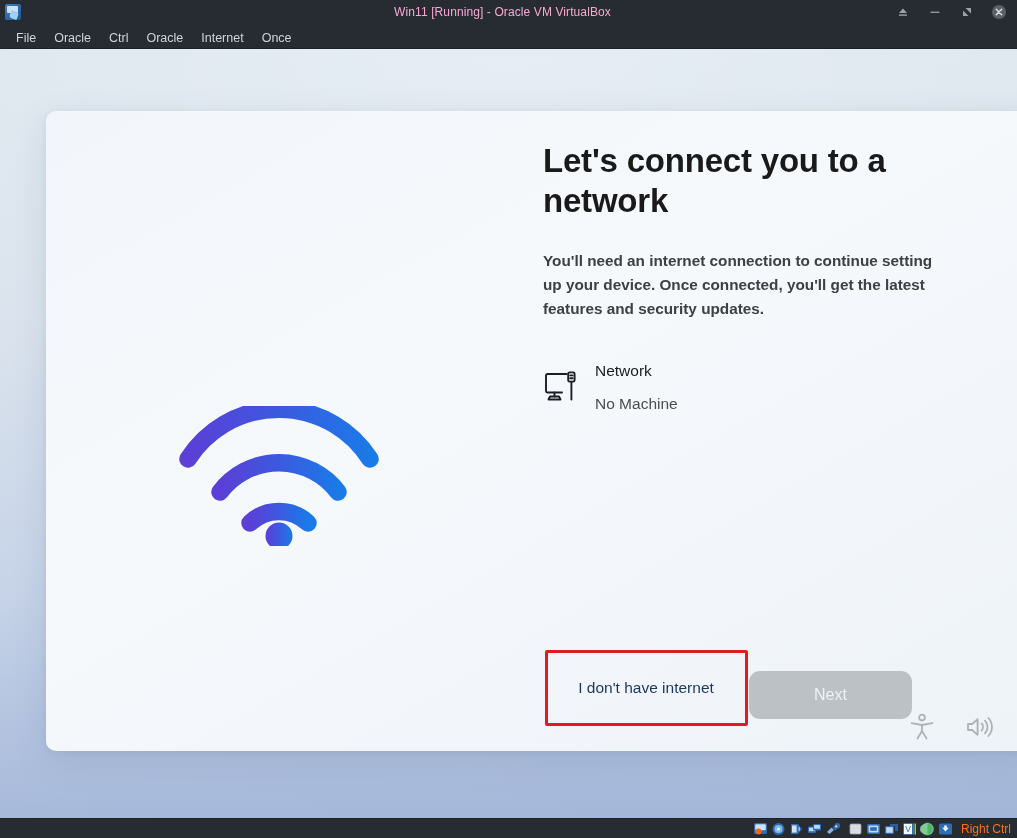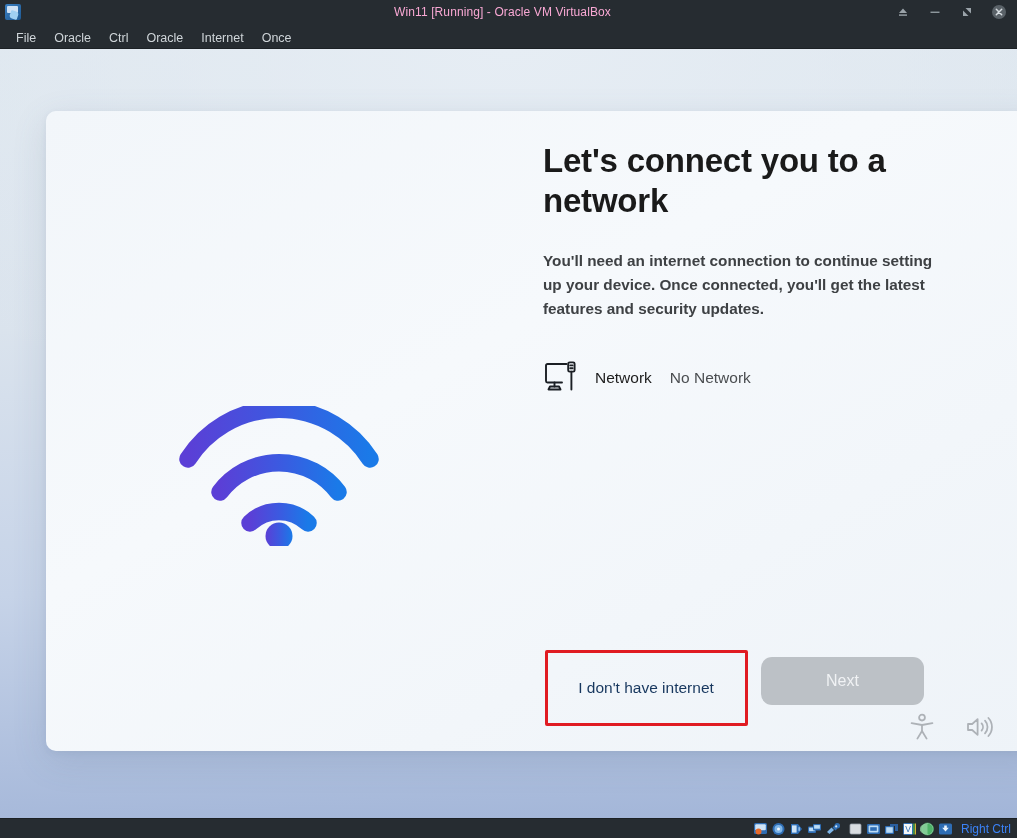--- a/index.html
+++ b/index.html
@@ -113,29 +113,29 @@
     font-size: 15.3px; color: #3e4144; line-height: 1.58;
     max-width: 392px; font-weight: 700;
   }
 
   .net-row {
     display: flex; align-items: center; gap: 14px;
     margin-top: 39px;
   }
   .net-icon { width: 38px; height: 36px; flex: 0 0 38px; }
   .net-icon svg { display: block; }
-  .net-labels { display: flex; flex-direction: row; gap: 18px; }
+  .net-labels { display: flex; flex-direction: column; gap: 11px; }
   .net-name { font-size: 15.5px; color: #1c1c1c; line-height: 1.45; }
   .net-status { font-size: 15.5px; color: #4a4d50; line-height: 1.45; }
 
   
   .oobe-actions {
     position: absolute;
     left: 505px; bottom: 32px;
-    display: flex; align-items: flex-start; gap: 20px;
+    display: flex; align-items: flex-end; gap: 8px;
   }
   .btn-link-wrap {
     position: relative;
     padding: 0;
   }
   .btn-link {
     width: 190px; height: 62px;
     display: flex; align-items: center; justify-content: center;
     font-size: 15.5px; color: #17375e;
     background: transparent; border: none;
@@ -174,21 +174,21 @@
     display: flex; align-items: center; justify-content: flex-end;
     padding-right: 6px; gap: 2px;
     border-top: 1px solid #1c2125;
   }
   .sb-icon {
     width: 16px; height: 15px;
     display: flex; align-items: center; justify-content: center;
   }
   .sb-icon svg { display: block; }
   .sb-host-key {
-    font-size: 12px; color: #3b82f6; margin-left: 5px; white-space: nowrap;
+    font-size: 12px; color: #f97316; margin-left: 5px; white-space: nowrap;
   }
   .sb-sep { width: 3px; }
 </style>
 </head>
 <body>
 
 <div class="vbox-window">
 
   <div class="titlebar">
     <div class="app-icon"></div>
@@ -265,21 +265,21 @@
               </g>
               <g fill="none" stroke="#1b1f24" stroke-width="1.9" stroke-linejoin="round" stroke-linecap="round">
                 <rect x="25.2" y="2.4" width="6.4" height="9.2" rx="1.4"></rect>
                 <path d="M27.2 5.4 H29.6 M27.2 8.2 H29.6"></path>
                 <path d="M28.4 11.6 V29.6"></path>
               </g>
             </svg>
           </div>
           <div class="net-labels">
             <span class="net-name">Network</span>
-            <span class="net-status">No Network</span>
+            <span class="net-status">No Machine</span>
           </div>
         </div>
       </div>
 
       <div class="oobe-actions">
         <div class="btn-link-wrap">
           <button class="btn-link">I don't have internet</button>
           <div class="highlight-box"></div>
         </div>
         <button class="btn-next">Next</button>

